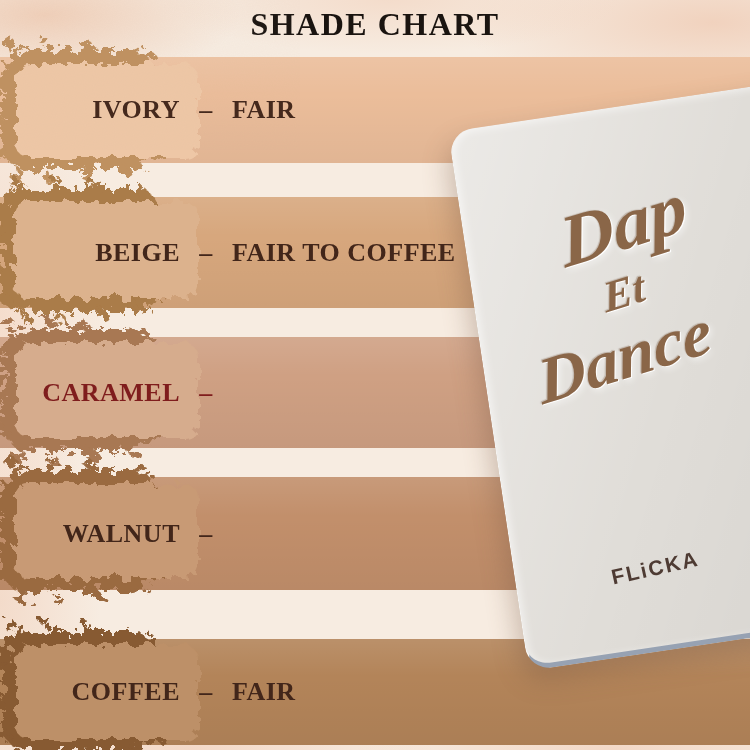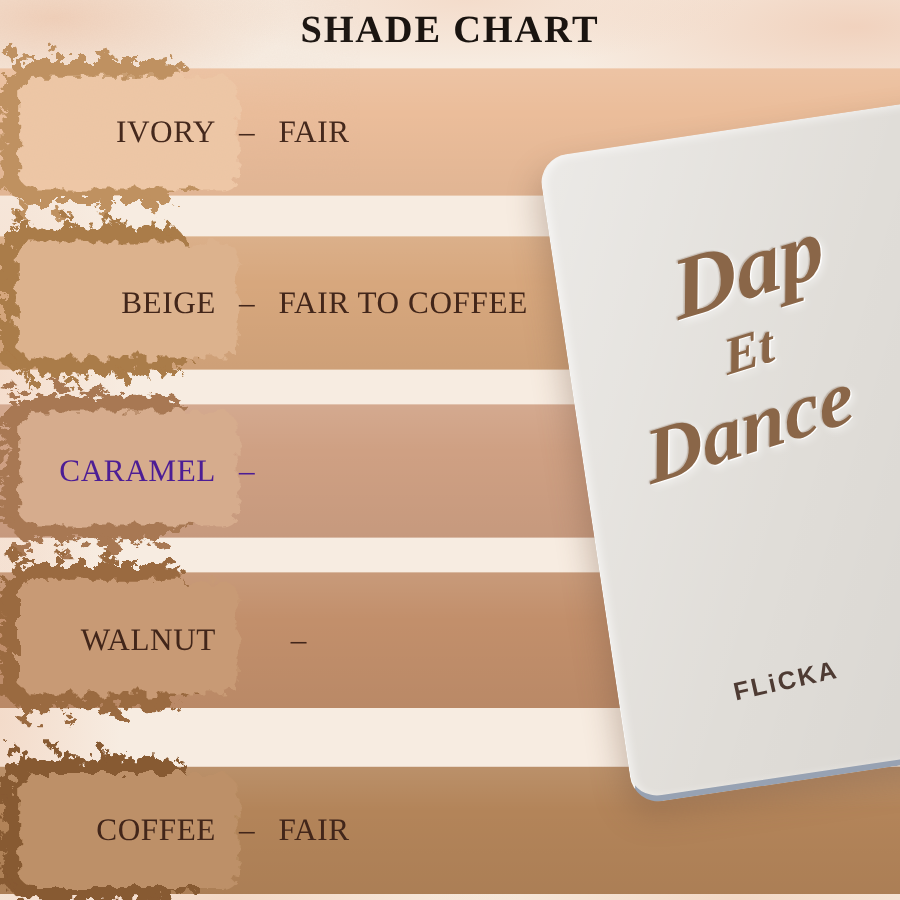--- a/index.html
+++ b/index.html
@@ -22,21 +22,21 @@
   }
   .band { position:absolute; left:0; width:750px; }
   .band-shade {
     position:absolute; inset:0;
     background:linear-gradient(to bottom, rgba(255,255,255,.10), rgba(0,0,0,0) 35%, rgba(0,0,0,.045));
   }
   .smear { position:absolute; left:-8px; top:-23px; width:210px; height:152px; }
   .band-label {
     position:absolute; left:0; top:0; bottom:0; z-index:3;
     display:flex; align-items:center;
-    font-size:26px; font-weight:normal; letter-spacing:.5px;
+    font-size:26px; font-weight:bold; letter-spacing:.5px;
   }
   .s-name  { display:inline-block; width:180px; text-align:right; }
   .s-dash  { display:inline-block; width:52px;  text-align:center; }
   .s-range { display:inline-block; white-space:nowrap; }
   .case {
     position:absolute; left:448px; top:132px; width:440px; height:540px; z-index:20;
     transform:rotate(-8.5deg); transform-origin:0 0;
     border-radius:24px;
     border-bottom:5px solid #97a2b3;
     border-left:1px solid rgba(255,255,255,.7);
@@ -174,21 +174,21 @@
           <circle cx="62" cy="147" r="5"></circle>
           <circle cx="100" cy="141" r="6"></circle>
         <circle cx="140" cy="136" r="5"></circle>
           <circle cx="156" cy="24" r="5"></circle>
           <circle cx="166" cy="122" r="5"></circle>
       </g>
       <g filter="url(#innerA)" fill="#d6ac8d">
         <rect x="24" y="29" width="182" height="95" rx="14"></rect>
       </g>
     </svg>
-    <div class="band-label" style="color: #4c1d95;">
+    <div class="band-label" style="color: #7f1d1d;">
       <span class="s-name">CARAMEL</span>
       <span class="s-dash">–</span>
     </div>
   </div>
 
   <div class="band" style="top: 477px; height: 113px; background-color: rgb(194, 143, 107);">
     <div class="band-shade"></div>
     <svg class="smear" viewBox="0 0 210 152" xmlns="http://www.w3.org/2000/svg">
       <g filter="url(#roughA)" fill="#9a6a40">
         <rect x="9" y="16" width="156" height="121" rx="24"></rect>
@@ -202,21 +202,21 @@
           <circle cx="66" cy="146" r="5"></circle>
           <circle cx="104" cy="141" r="5"></circle>
         <circle cx="142" cy="135" r="5"></circle>
           <circle cx="154" cy="20" r="5"></circle>
           <circle cx="169" cy="118" r="4"></circle>
       </g>
       <g filter="url(#innerB)" fill="#c89a75">
         <rect x="23" y="30" width="183" height="94" rx="13"></rect>
       </g>
     </svg>
-    <div class="band-label" style="color: rgb(66, 38, 26); gap: 43px;">
+    <div class="band-label" style="color: rgb(66, 38, 26);">
       <span class="s-name">WALNUT</span>
       <span class="s-dash">–</span>
     </div>
   </div>
 
   <div class="band" style="top: 622px; height: 106px; background-color: rgb(179, 132, 89); margin-top: 17px;">
     <div class="band-shade"></div>
     <svg class="smear" viewBox="0 0 210 152" xmlns="http://www.w3.org/2000/svg">
       <g filter="url(#roughB)" fill="#875a32">
         <rect x="10" y="15" width="154" height="120" rx="26"></rect>

